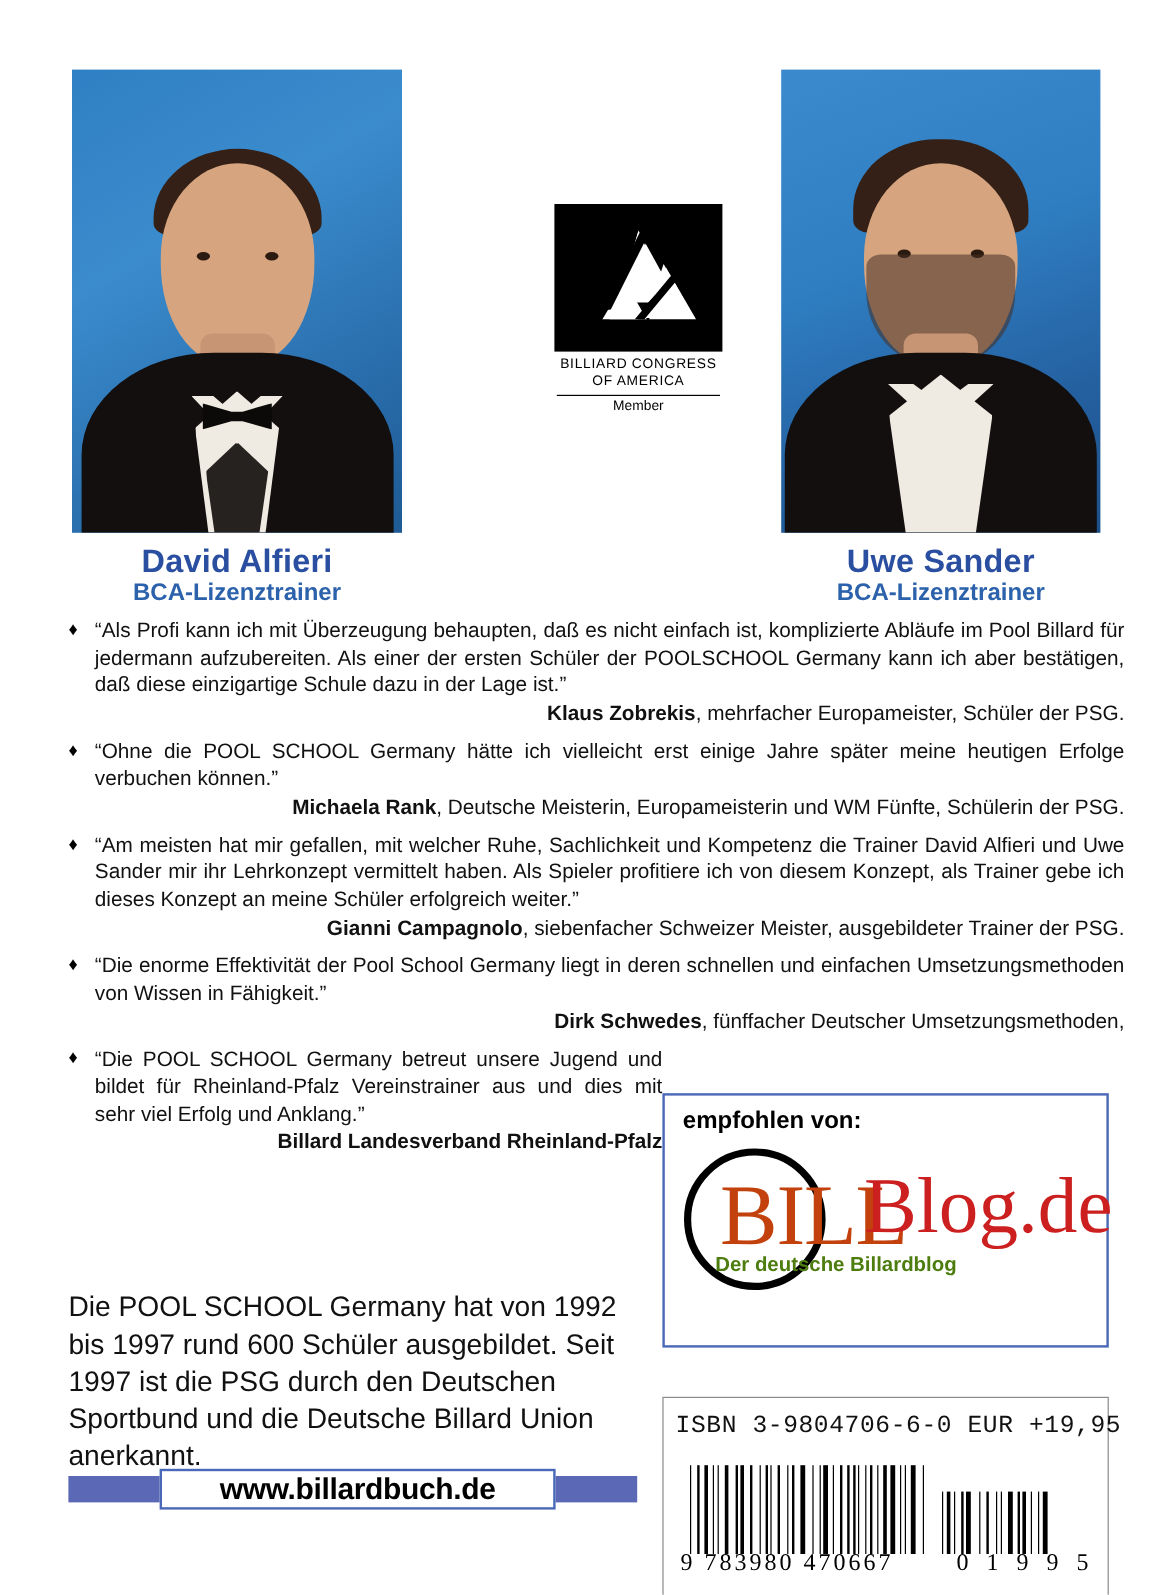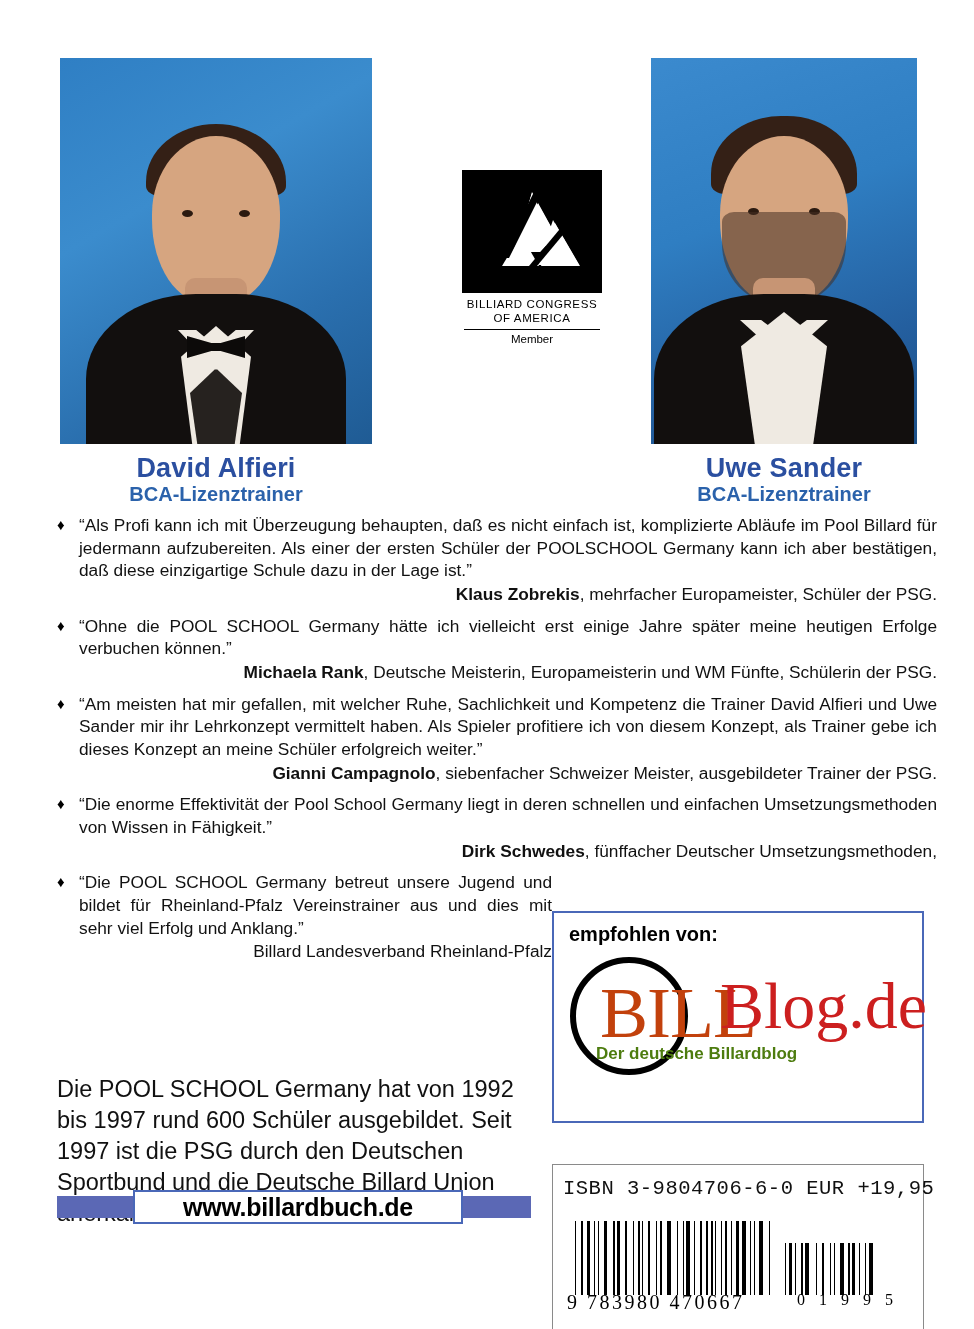--- a/index.html
+++ b/index.html
@@ -19,21 +19,21 @@
   
   .top-row {
     position: absolute;
     left: 0; top: 0;
     width: 974px;
     height: 500px;
   }
   .portrait-block {
     position: absolute;
     top: 58px;
-    width: 312px;
+    width: 275px;
   }
   .portrait-block.left  { left: 60px; }
   .portrait-block.right { left: 651px; width: 266px; }
 
   .photo {
     width: 100%;
     height: 386px;
     position: relative;
     overflow: hidden;
     background: linear-gradient(150deg, #2f7fc4 0%, #3b8ccd 35%, #2a6fae 70%, #1f5b94 100%);
@@ -211,21 +211,21 @@
   .attrib {
     text-align: right;
     margin-top: 1px;
   }
   .attrib b { font-weight: bold; }
   .attrib.line2 { margin-top: -2px; }
 
   
   .quote.narrow { width: 495px; }
   .quote.narrow .qtext { text-align: justify; }
-  .quote.narrow .attrib { font-weight: normal; }
+  .quote.narrow .attrib { font-weight: bold; }
 
   
   .blogbox {
     position: absolute;
     left: 552px;
     top: 911px;
     width: 372px;
     height: 212px;
     border: 2px solid #4a68b8;
     background: #fff;
@@ -287,21 +287,21 @@
     width: 490px;
     font-size: 23.5px;
     line-height: 1.32;
     color: #111;
   }
 
   
   .url-banner {
     position: absolute;
     left: 57px;
-    top: 1190px;
+    top: 1224px;
     width: 474px;
     height: 34px;
   }
   .url-bar {
     position: absolute;
     left: 0; top: 6px;
     width: 474px;
     height: 22px;
     background: #5b68b5;
   }
@@ -358,21 +358,21 @@
     width: 206px;
     font-family: "Liberation Serif", serif;
     font-size: 20px;
     letter-spacing: 2.5px;
     color: #000;
   }
   .bar-addon-digits {
     position: absolute;
     left: 244px; top: 126px;
     font-family: "Liberation Serif", serif;
-    font-size: 16px;
+    font-size: 20px;
     letter-spacing: 5px;
     color: #000;
   }
   .bar { position: absolute; top: 0; background: #000; height: 100%; }
 </style>
 </head>
 <body>
 
 <div class="top-row">
 

